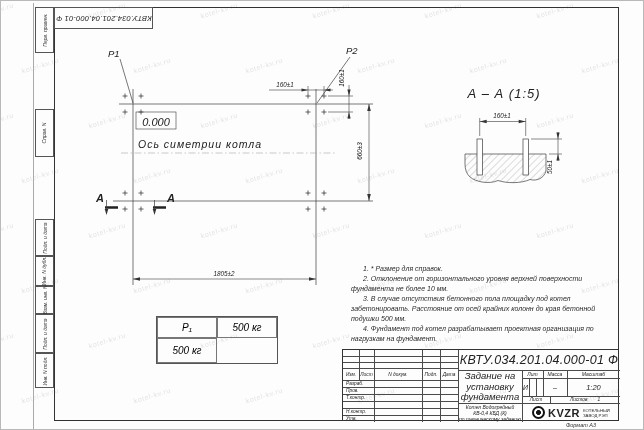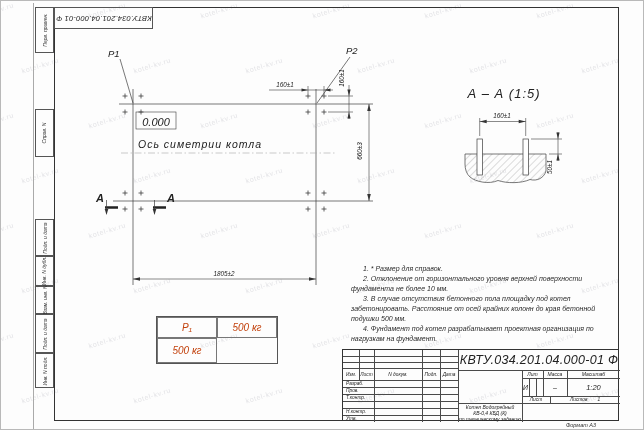--- a/index.html
+++ b/index.html
@@ -12,21 +12,21 @@
   svg text{font-family:"Liberation Sans",sans-serif;font-style:italic;fill:#222;}
   .abs{position:absolute;z-index:3;box-sizing:border-box;}
   .mbox{border:1px solid #555;display:flex;align-items:center;justify-content:center;background:transparent;}
   .mbox span{transform:rotate(-90deg);font-size:5px;color:#333;white-space:nowrap;font-style:italic;}
   .stamp{border:1px solid #555;display:flex;align-items:center;justify-content:center;}
   .stamp span{transform:rotate(180deg);font-size:7.5px;font-style:italic;color:#222;letter-spacing:.2px;white-space:nowrap;}
   .frame{border:1.4px solid #333;}
   .notes{font-size:7px;font-style:italic;color:#2b2b2b;line-height:10px;}
   .notes p{margin:0;text-indent:12px;}
   .ltable{display:grid;grid-template-columns:60px 60px;grid-template-rows:21px 25px;
-       border:1px solid #555;font-style:italic;color:#c2410c;}
+       border:1px solid #555;font-style:italic;color:#000000;}
   .ltable div{border:0.5px solid #777;display:flex;align-items:center;justify-content:center;font-size:10px;}
   .tb{border:1.2px solid #333;background:transparent;}
   .tb .vl{position:absolute;width:1px;background:#4a4a4a;}
   .tb .hl{position:absolute;height:1px;background:#4a4a4a;}
   .tb .cell{position:absolute;display:flex;align-items:center;justify-content:center;
        font-style:italic;color:#222;text-align:center;}
   .fmt{font-size:5.5px;font-style:italic;color:#333;}
   .trim{position:absolute;background:#aaa;z-index:1;}
 </style>
 </head>
@@ -238,34 +238,47 @@
   <div class="cell" style="left:79px;top:18px;width:18px;height:12px;font-size:4.8px;">Подп.</div>
   <div class="cell" style="left:97px;top:18px;width:18px;height:12px;font-size:4.8px;">Дата</div>
 
   <div class="cell" style="left:1px;top:30px;width:30px;height:7px;font-size:4.8px;justify-content:flex-start;padding-left:2px;">Разраб.</div>
   <div class="cell" style="left:1px;top:37px;width:30px;height:7px;font-size:4.8px;justify-content:flex-start;padding-left:2px;">Пров.</div>
   <div class="cell" style="left:1px;top:44px;width:30px;height:7px;font-size:4.8px;justify-content:flex-start;padding-left:2px;">Т.контр.</div>
   <div class="cell" style="left:1px;top:51px;width:30px;height:7px;font-size:4.8px;justify-content:flex-start;padding-left:2px;"></div>
   <div class="cell" style="left:1px;top:58px;width:30px;height:7px;font-size:4.8px;justify-content:flex-start;padding-left:2px;">Н.контр.</div>
   <div class="cell" style="left:1px;top:65px;width:30px;height:7px;font-size:4.8px;justify-content:flex-start;padding-left:2px;">Утв.</div>
 
+  <div class="cell" style="left:116px;top:21px;width:62px;height:32px;flex-direction:column;font-size:9.5px;line-height:10.5px;">
+    <span>Задание на</span>
+    <span>установку</span>
+    <span>фундамента</span>
+  </div>
   <div class="cell" style="left:116px;top:54px;width:62px;height:18px;flex-direction:column;font-size:5px;line-height:6px;">
     <span>Котел Водогрейный</span>
     <span>КВ-0,4 КБД (К)</span>
     <span>по техническому заданию</span>
   </div>
 
   <div class="cell" style="left:179px;top:20px;width:21px;height:8px;font-size:5px;">Лит</div>
   <div class="cell" style="left:200px;top:20px;width:24px;height:8px;font-size:5px;">Масса</div>
   <div class="cell" style="left:224px;top:20px;width:53px;height:8px;font-size:5px;">Масштаб</div>
   <div class="cell" style="left:179px;top:28px;width:7px;height:18px;font-size:7px;">И</div>
   <div class="cell" style="left:200px;top:28px;width:24px;height:18px;font-size:7px;">–</div>
   <div class="cell" style="left:224px;top:28px;width:53px;height:18px;font-size:7.5px;text-align:right;">1:20</div>
 
   <div class="cell" style="left:179px;top:46px;width:28px;height:7px;font-size:4.8px;">Лист</div>
   <div class="cell" style="left:207px;top:46px;width:70px;height:7px;font-size:4.8px;gap:10px;">
     <span>Листов</span>
     <span>1</span>
   </div>
 
+  <div class="cell" style="left:179px;top:53px;width:98px;height:19px;gap:3px;">
+    <span style="width:13px;height:13px;border-radius:50%;border:2.5px solid #111;display:inline-block;box-sizing:border-box;background:radial-gradient(circle,#111 35%,#fff 36%);"></span>
+    <span style="font-weight:bold;font-style:normal;font-size:11px;letter-spacing:.5px;">KVZR</span>
+    <span style="display:flex;flex-direction:column;font-size:4.3px;line-height:5px;text-align:left;font-style:normal;">
+      <span>КОТЕЛЬНЫЙ</span>
+      <span>ЗАВОД РЭП</span>
+    </span>
+  </div>
 </div>
 
 <div class="abs fmt" style="left:540px;top:421px;width:80px;text-align:center;z-index:3;">Формат А3</div>
 
 </body></html>

